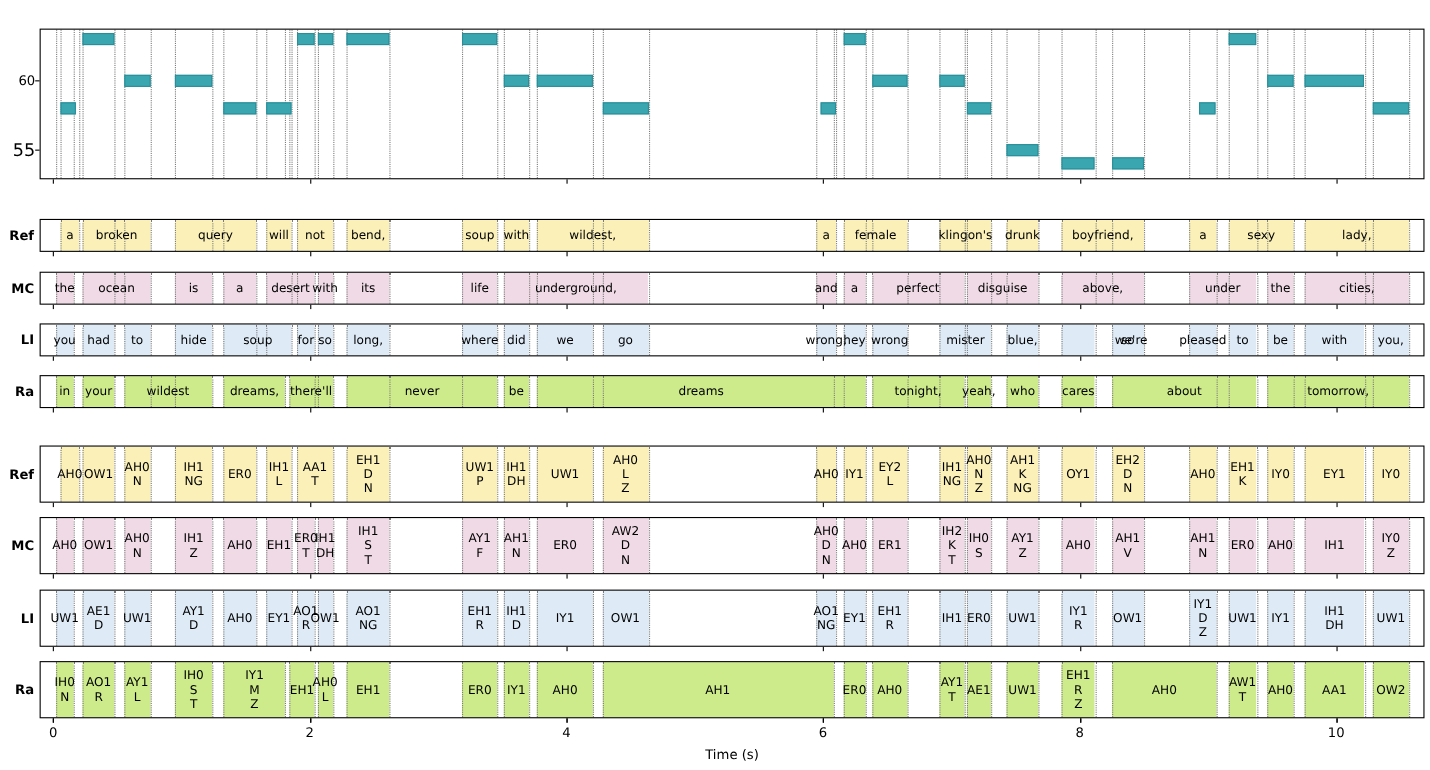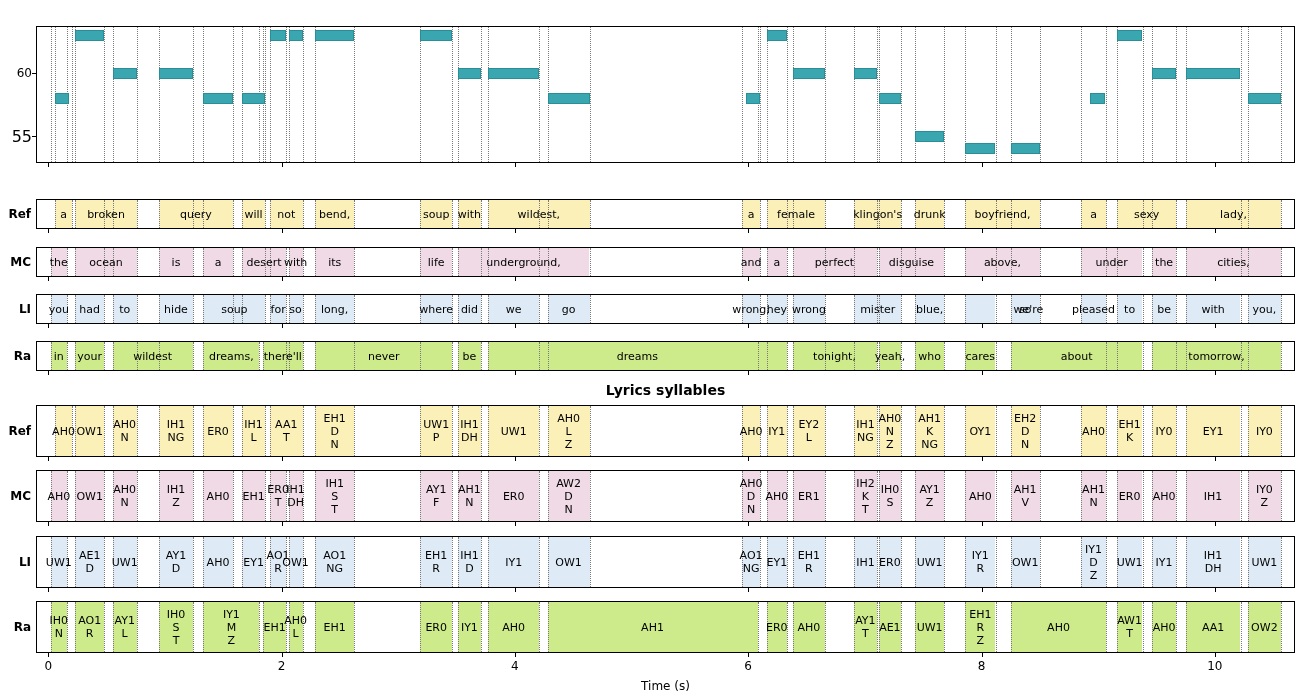--- a/index.html
+++ b/index.html
@@ -10,21 +10,20 @@
   #melody-title{top:5px;}
   #words-title{top:175px;}
   #syll-title{top:382px;}
   #xlabel{position:absolute;left:36px;width:1259px;text-align:center;
           font-size:12px;top:679px;}
 </style>
 </head>
 <body>
 
 <div id="fig">
-  <div id="syll-title" class="sec-title">Lyrics syllables</div>
   <div id="xlabel">Time (s)</div>
 <div style="position: absolute; left: 50.6px; top: 27px; width: 0px; height: 135px; border-left: 1px dotted rgb(122, 122, 122);"></div>
     <div style="position: absolute; left: 55.3px; top: 27px; width: 0px; height: 135px; border-left: 1px dotted rgb(122, 122, 122);"></div>
     <div style="position: absolute; left: 67px; top: 27px; width: 0px; height: 135px; border-left: 1px dotted rgb(122, 122, 122);"></div>
     <div style="position: absolute; left: 71.6px; top: 27px; width: 0px; height: 135px; border-left: 1px dotted rgb(122, 122, 122);"></div>
     <div style="position: absolute; left: 75.1px; top: 27px; width: 0px; height: 135px; border-left: 1px dotted rgb(122, 122, 122);"></div>
     <div style="position: absolute; left: 104.3px; top: 27px; width: 0px; height: 135px; border-left: 1px dotted rgb(122, 122, 122);"></div>
     <div style="position: absolute; left: 112.5px; top: 27px; width: 0px; height: 135px; border-left: 1px dotted rgb(122, 122, 122);"></div>
     <div style="position: absolute; left: 137px; top: 27px; width: 0px; height: 135px; border-left: 1px dotted rgb(122, 122, 122);"></div>
     <div style="position: absolute; left: 159.1px; top: 27px; width: 0px; height: 135px; border-left: 1px dotted rgb(122, 122, 122);"></div>

